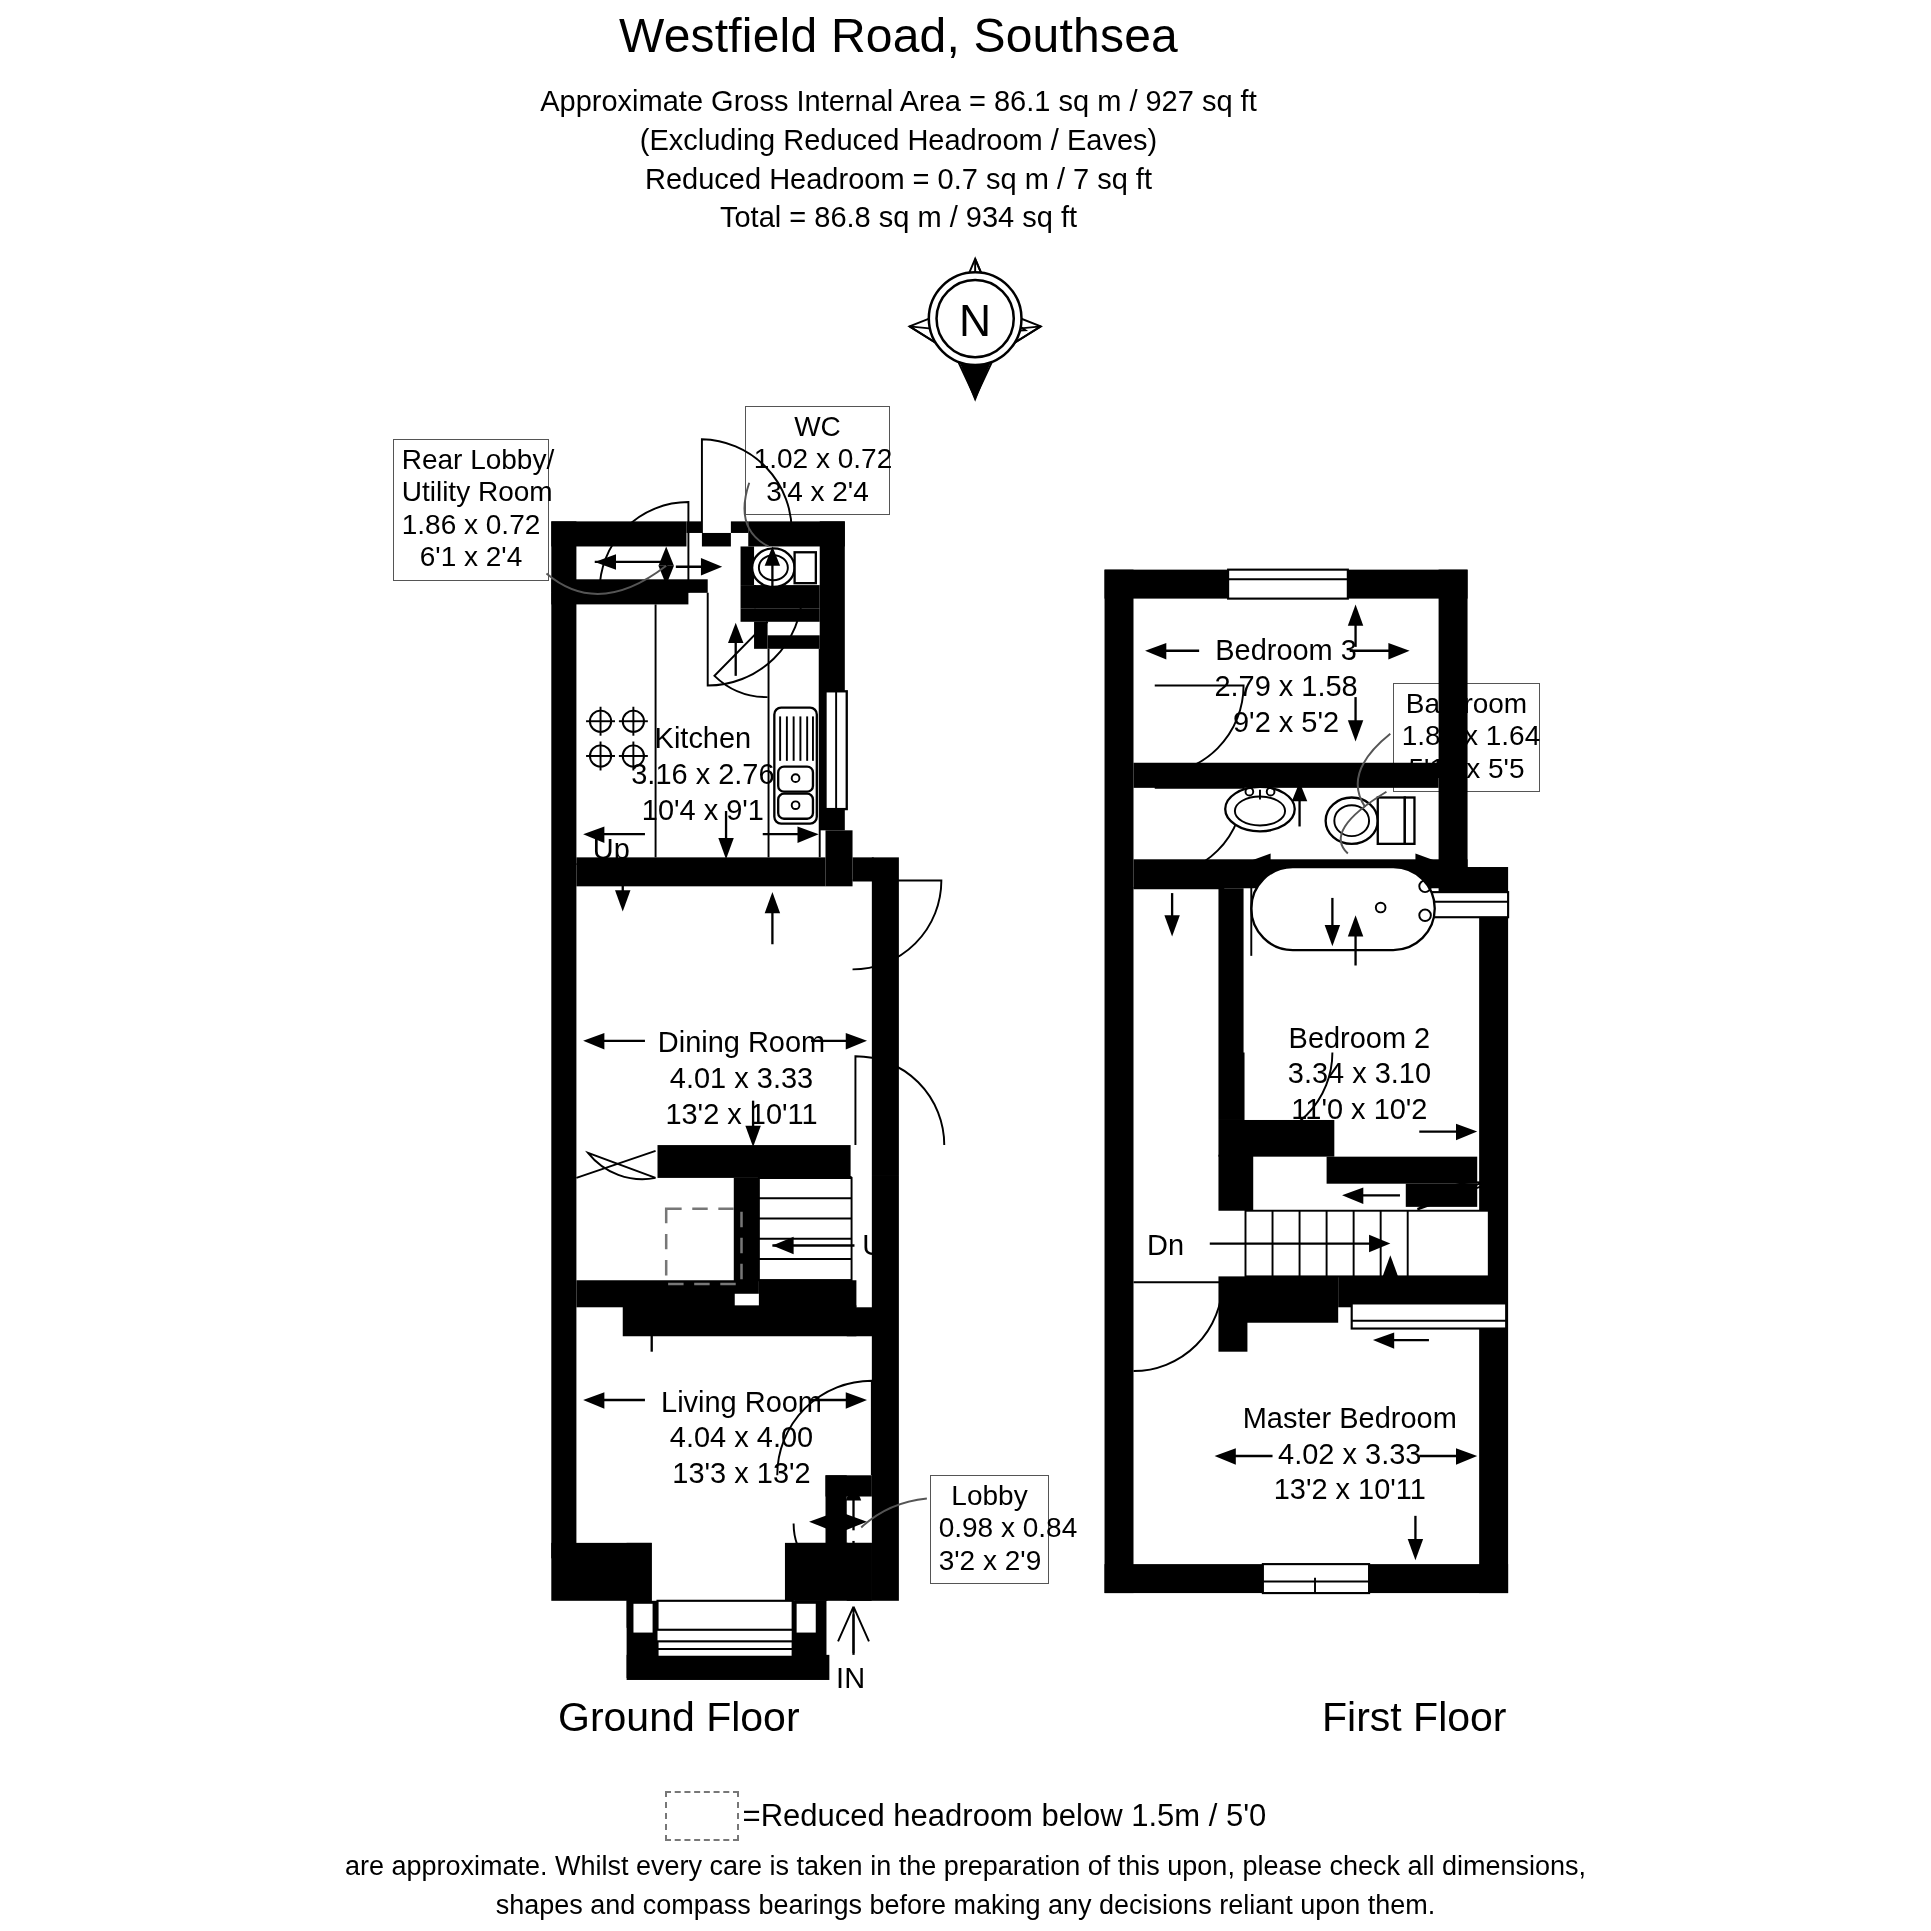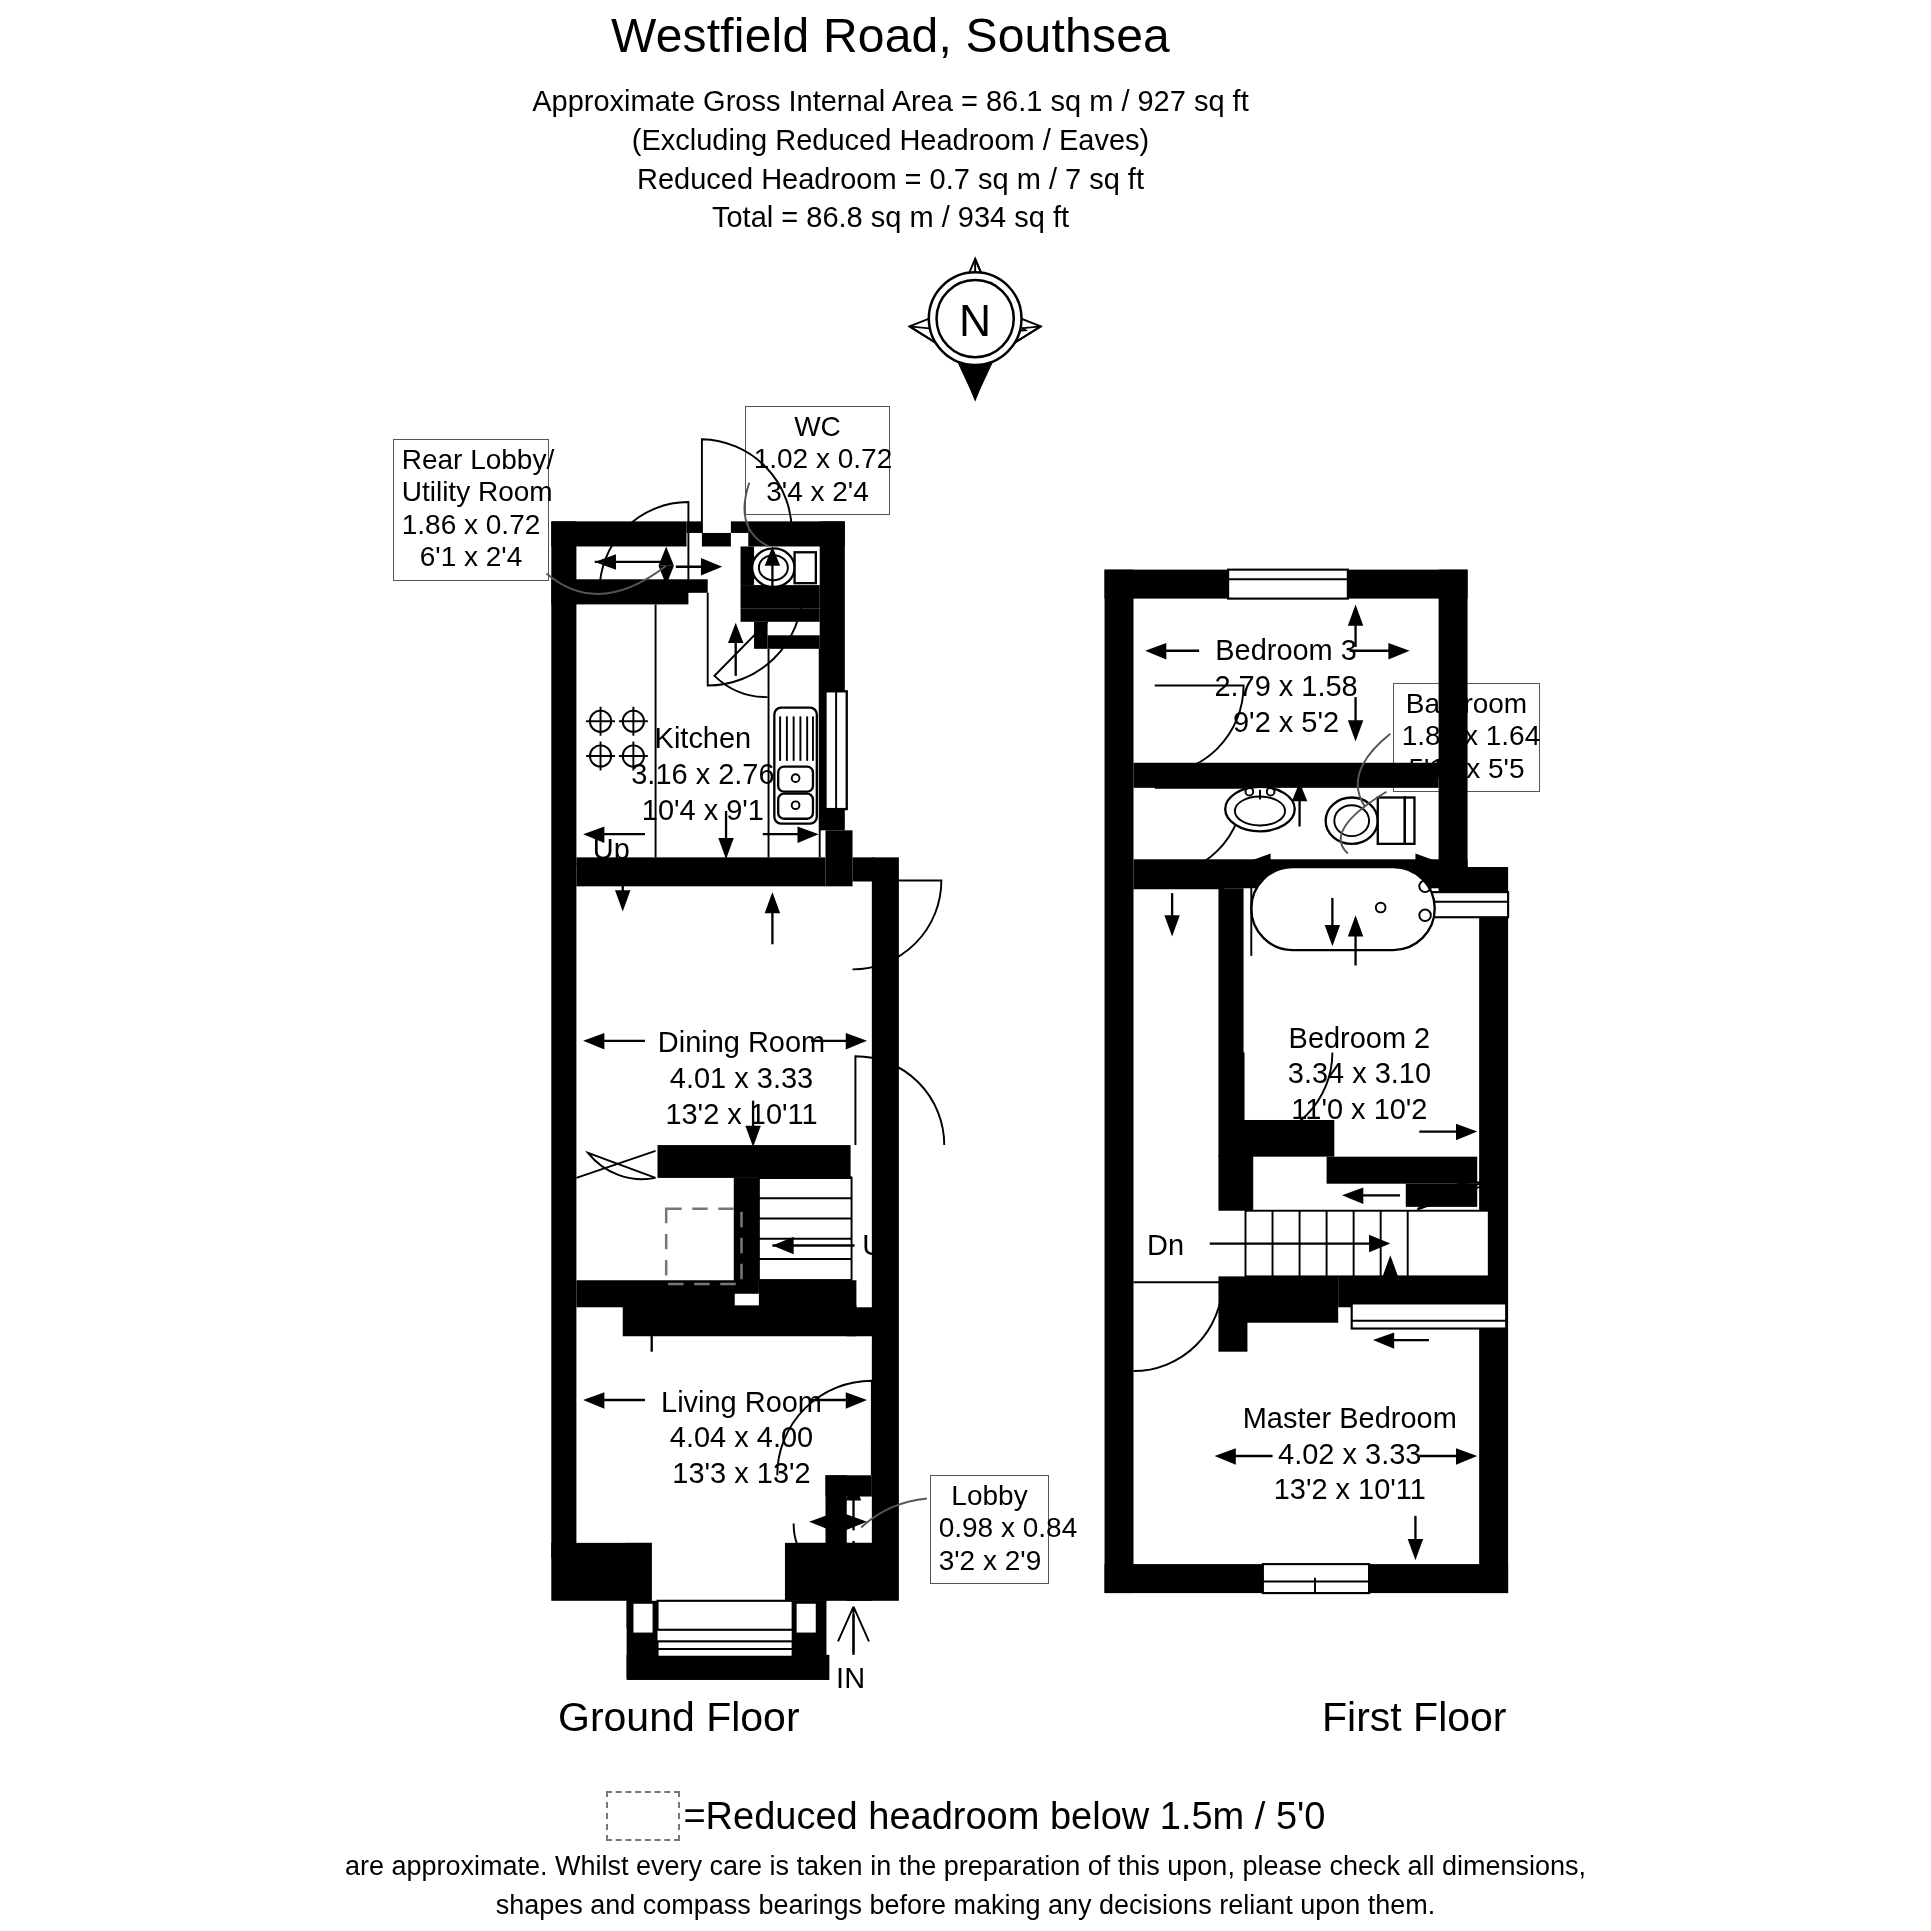--- a/index.html
+++ b/index.html
@@ -7,21 +7,21 @@
   body{
     width:1931px;height:1931px;
     font-family:"Liberation Sans", sans-serif;
     color:#000;
     position:relative;
     overflow:hidden;
   }
   #page{position:absolute;inset:0;width:1931px;height:1931px;}
 
   
-  .header{position:absolute;left:0;top:0;width:1781px;text-align:center;}
+  .header{position:absolute;left:0;top:0;width:1781px;text-align:center;padding-left:8px;}
   .title{font-size:48px;letter-spacing:0.2px;margin:9.7px 0 0 0;line-height:1.1;}
   .sub{font-size:29px;line-height:1.33;margin-top:20px;}
   .sub div{margin:0;}
 
   
   .callout{
     position:absolute;
     border:1.5px solid #555;
     background:#fff;
     text-align:center;
@@ -31,21 +31,21 @@
     box-sizing:border-box;
     white-space:nowrap;
   }
   .callout div{margin:0;}
 
   
   .floorlabel{position:absolute;font-size:41px;}
 
   
   .footer{position:absolute;left:0;width:1931px;text-align:center;}
-  .legend-line{font-size:38px;display:flex;align-items:center;justify-content:center;gap:0;}
+  .legend-line{font-size:31px;display:flex;align-items:center;justify-content:center;gap:0;}
   .legend-box{
     display:inline-block;width:70px;height:46px;
     border:2.4px dashed #777;background:#fff;margin-right:3.9px;
   }
   .disclaimer{font-size:27px;line-height:1.45;margin-top:5.8px;}
 
   
   #plan{position:absolute;left:0;top:0;width:1931px;height:1931px;pointer-events:none;}
 
   .wall{fill:#000;}

